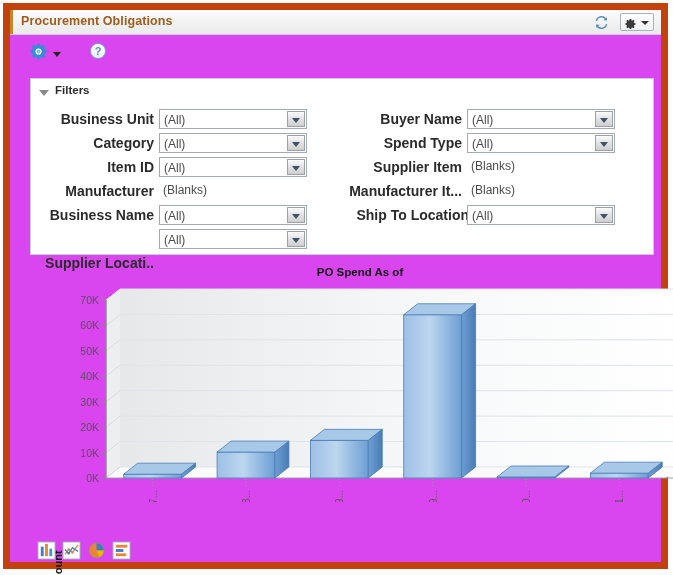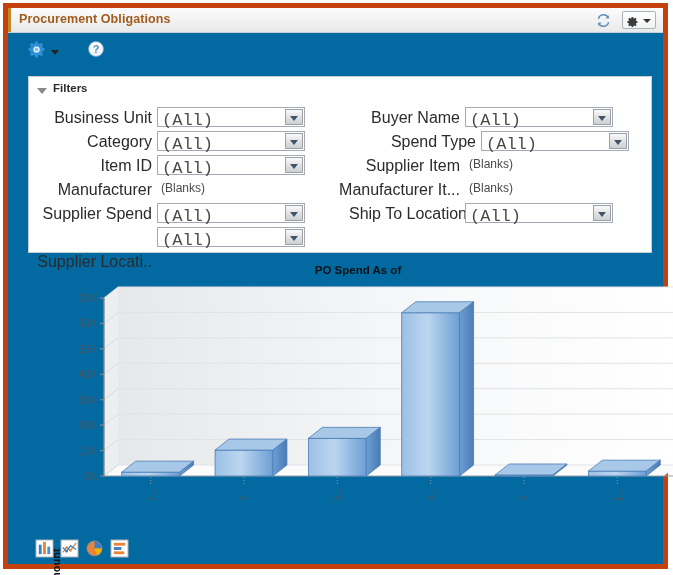--- a/index.html
+++ b/index.html
@@ -5,22 +5,22 @@
   html, body {
     margin: 0; padding: 0;
     background: #ffffff;
     font-family: "Liberation Sans", sans-serif;
   }
   body { width: 673px; height: 575px; overflow: hidden; }
 
   .pagelet {
     position: absolute; left: 3px; top: 3px;
     width: 665px; height: 566px;
-    border: 5px solid #c2410c;
-    background: #0369a1;
+    border: 7px solid #c2410c;
+    background: #d946ef;
     box-sizing: border-box;
   }
 
   
   .titlebar {
     position: relative;
     height: 25px;
     background: linear-gradient(to bottom, #fcfcfc 0%, #f2f2f2 55%, #e9e9e9 100%);
     border-bottom: 1px solid #c7ced6;
     box-sizing: border-box;
@@ -90,35 +90,35 @@
     border-right: 5px solid transparent;
     border-top: 6px solid #8a8a8a;
     cursor: pointer;
   }
   .filters-title { position:absolute; left: 24px; top: 5px;
     font-size: 11.5px; font-weight: bold; color: #2b2b2b; }
 
   .frow { position: absolute; height: 20px; }
   .flabel {
     position: absolute; right: 0; top: 2px;
-    font-size: 16px; font-weight: normal; color: #2b2b2b;
+    font-size: 14px; font-weight: bold; color: #2b2b2b;
     white-space: nowrap;
     padding-left: 31px;
   }
   .fselect {
     position: absolute; left: 0; top: 0;
     width: 148px; height: 20px;
     border: 1px solid #a3aab1;
     background: #ffffff;
     box-sizing: border-box;
     cursor: pointer;
   }
   .fselect .val {
     position: absolute; left: 4px; top: 3px;
-    font-size: 17px; color: #4a4a4a; font-family: Liberation Mono, monospace;
+    font-size: 12px; color: #4a4a4a;
   }
   .fselect .arrowbox {
     position: absolute; right: 1px; top: 1px;
     width: 18px; height: 16px;
     background: linear-gradient(to bottom,#fbfbfb 0%,#e2e2e2 50%,#cfcfcf 100%);
     border: 1px solid #9aa1a8;
     box-sizing: border-box;
   }
   .fselect .arrowbox .cv {
     position: absolute; left: 4px; top: 6px;
@@ -240,21 +240,21 @@
             <span class="arrowbox">
               <span class="cv"></span>
             </span>
           </span>
         </div>
         <div class="frow" style="left: 0px; top: 102px; width: 300px;">
           <span class="flabel" style="right: 187px;">Manufacturer</span>
           <span class="ftext" style="left: 122px;">(Blanks)</span>
         </div>
         <div class="frow" style="left: 0px; top: 126px; width: 300px;">
-          <span class="flabel" style="right: 187px;">Supplier Spend</span>
+          <span class="flabel" style="right: 187px;">Business Name</span>
           <span class="fselect" style="left: 118px;">
             <span class="val">(All)</span>
             <span class="arrowbox">
               <span class="cv"></span>
             </span>
           </span>
         </div>
         <div class="frow" style="left: 0px; top: 150px; width: 300px;">
           <span class="flabel" style="right: 187px; margin-top: 24px;">Supplier Locati..</span>
           <span class="fselect" style="left: 118px;">
@@ -269,21 +269,21 @@
     <div id="right-col" style="position: absolute; left: 318px; top: 0px; width: 300px;">
         <div class="frow" style="left: 0px; top: 30px; width: 300px;">
           <span class="flabel" style="right: 187px;">Buyer Name</span>
           <span class="fselect" style="left: 118px;">
             <span class="val">(All)</span>
             <span class="arrowbox">
               <span class="cv"></span>
             </span>
           </span>
         </div>
-        <div class="frow" style="left: 16px; top: 54px; width: 300px;">
+        <div class="frow" style="left: 0px; top: 54px; width: 300px;">
           <span class="flabel" style="right: 187px;">Spend Type</span>
           <span class="fselect" style="left: 118px;">
             <span class="val">(All)</span>
             <span class="arrowbox">
               <span class="cv"></span>
             </span>
           </span>
         </div>
         <div class="frow" style="left: 0px; top: 78px; width: 300px;">
           <span class="flabel" style="right: 187px;">Supplier Item</span>

